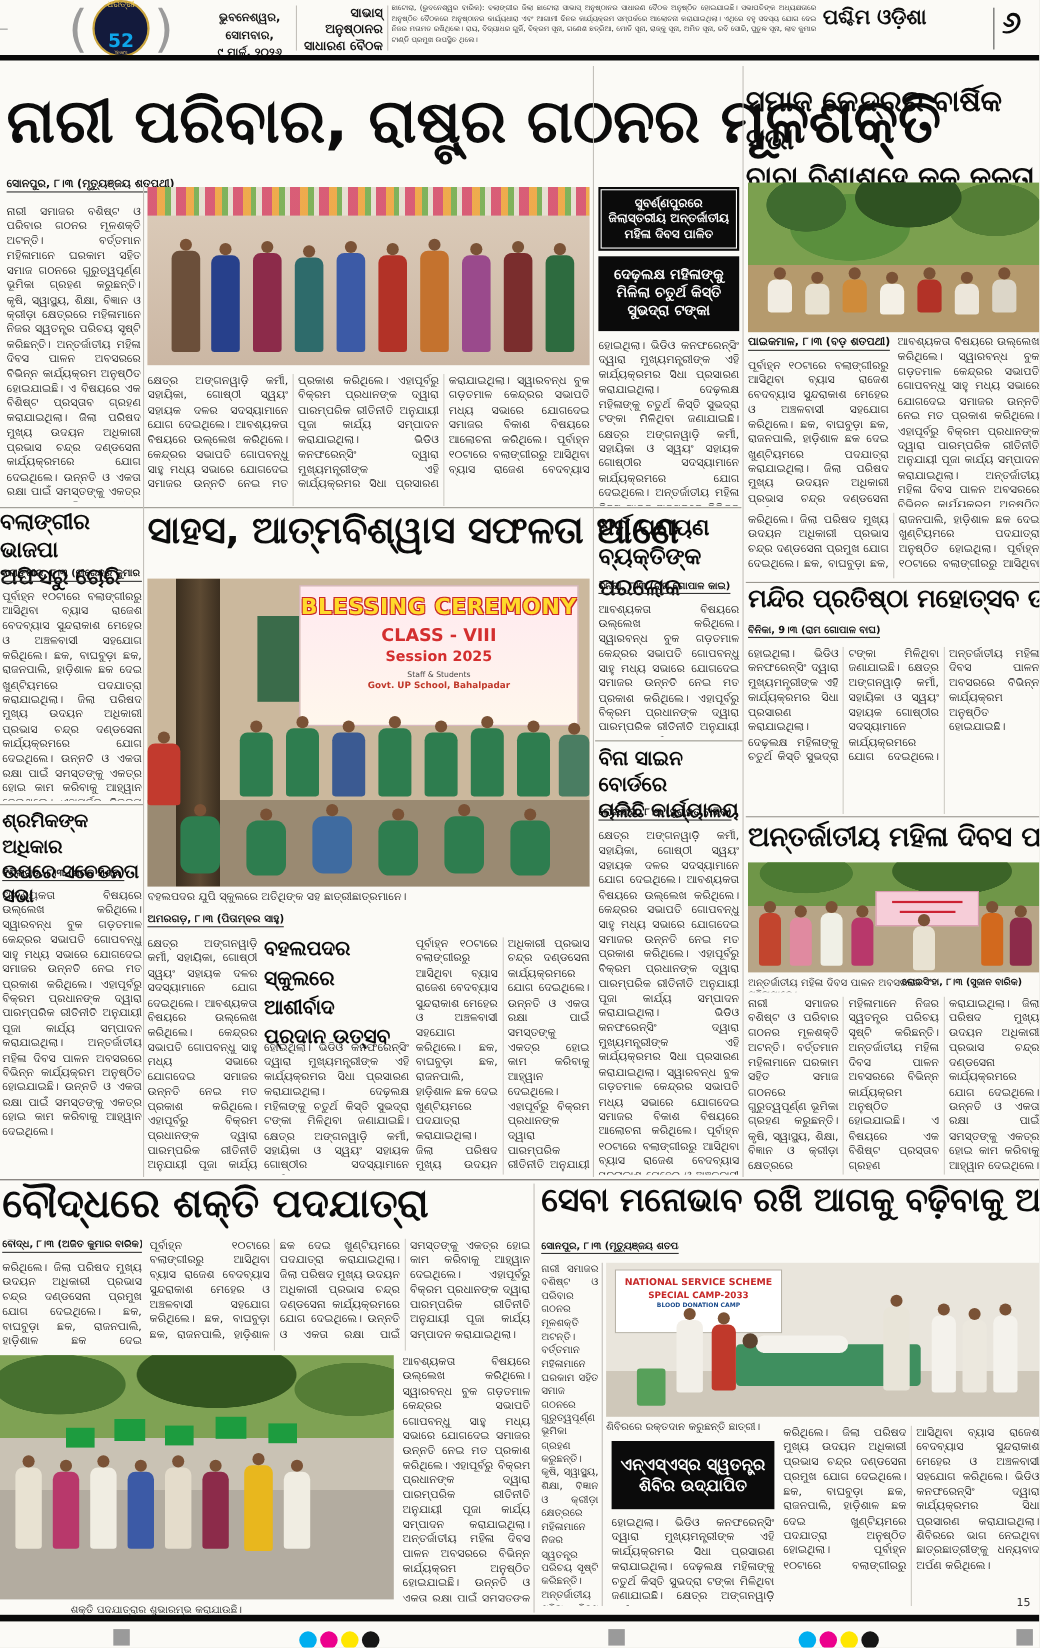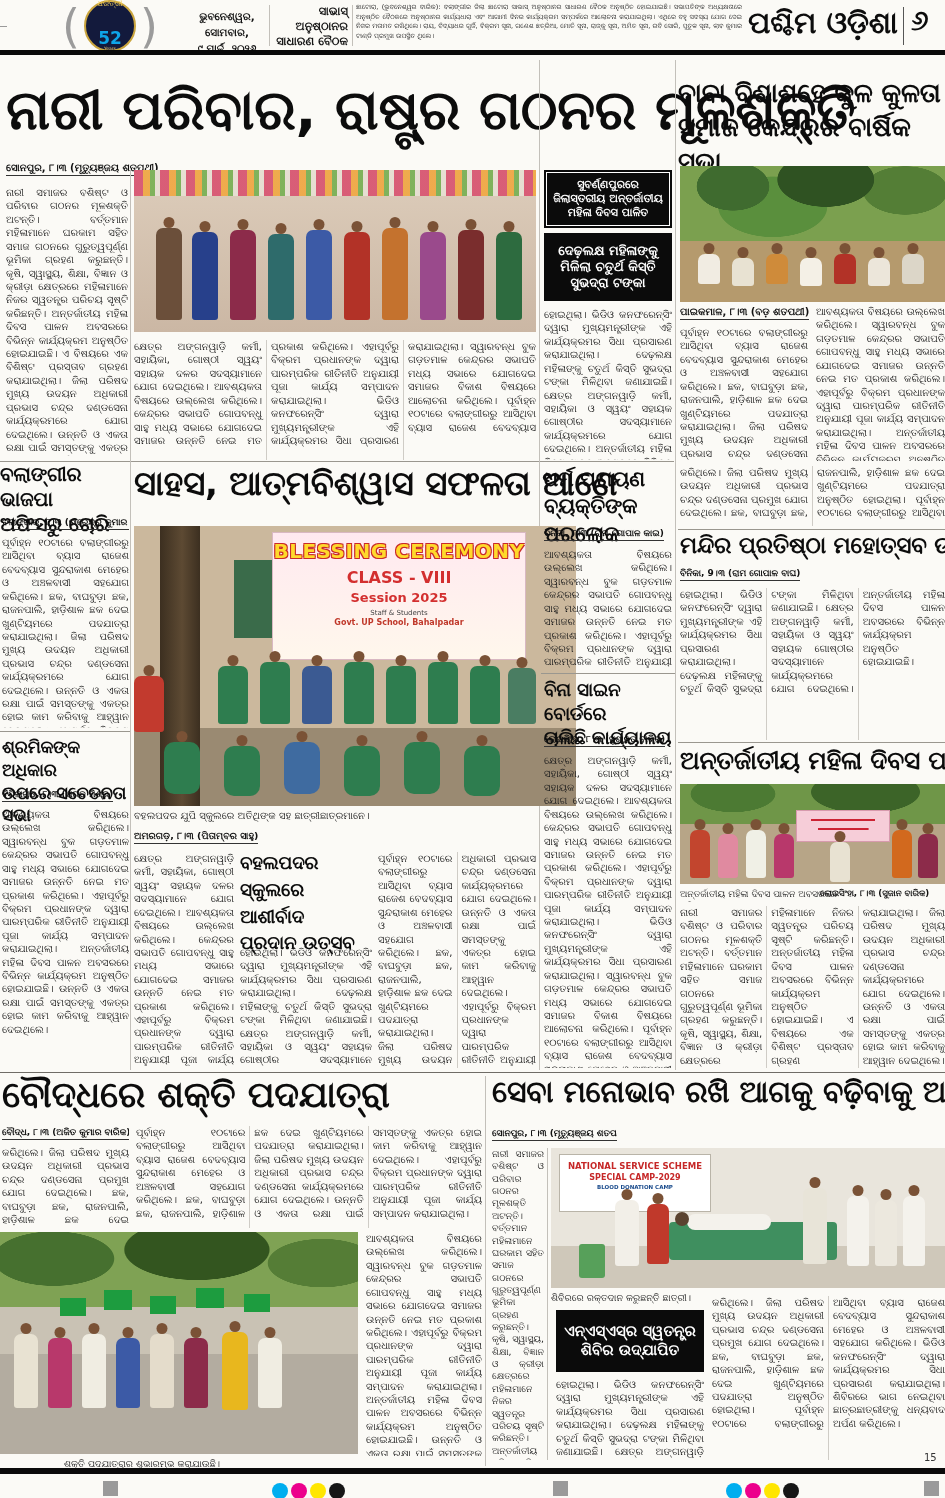--- a/index.html
+++ b/index.html
@@ -46,21 +46,21 @@
       <div>୯ ମାର୍ଚ୍ଚ, ୨୦୨୬</div>
     </div>
     <div class="abs vrule" style="left:269px;top:5px;height:41px;"></div>
     <div class="abs" style="left:273px;top:4px;width:75px;height:44px;font-weight:700;font-size:11.5px;text-align:right;line-height:1.3;">
       <div>ସାଭାସ୍</div>
       <div>ଅନୁଷ୍ଠାନର</div>
       <div>ସାଧାରଣ ବୈଠକ</div>
     </div>
     <div class="abs vrule" style="left:352px;top:5px;height:41px;"></div>
     <div class="abs" style="left:356px;top:3px;width:386px;height:45px;font-size:6.6px;line-height:1.45;text-align:justify;overflow:hidden;color:#222;">ଛାଟୋରା, (ଭୁବନେଶ୍ୱର ବାରିକ): ବଲାଙ୍ଗୀର ଜିଲା ଛାଟୋରା ସାଭାସ୍ ଅନୁଷ୍ଠାନର ସାଧାରଣ ବୈଠକ ଅନୁଷ୍ଠିତ ହୋଇଯାଇଛି। ସଭାପତିଙ୍କ ଅଧ୍ୟକ୍ଷତାରେ ଅନୁଷ୍ଠିତ ବୈଠକରେ ଅନୁଷ୍ଠାନର କାର୍ଯ୍ୟଧାରା ଏବଂ ଆଗାମୀ ଦିନର କାର୍ଯ୍ୟକ୍ରମ ସମ୍ପର୍କରେ ଆଲୋଚନା କରାଯାଇଥିଲା। ଏଥିରେ ବହୁ ସଦସ୍ୟ ଯୋଗ ଦେଇ ନିଜର ମତାମତ ରଖିଥିଲେ। ରାୟ, ବିଦ୍ୟାଧର ଗୁର୍ଜି, ବିକ୍ରମ ସୂନା, ଗଣେଶ ଛତ୍ରିଆ, ମୋତି ସୂନା, ରାଜ୍କୁ ସୂନା, ଅମିତ ସୂନା, ରବି ସୋରି, ପୁତୁଳ ସୂନା, ଲାବ କୁମାର ଟାଣ୍ଡି ପ୍ରମୁଖ ଉପସ୍ଥିତ ଥିଲେ।</div>
-    <div class="abs headline" style="left:748px;top:7px;width:152px;font-size:30px;white-space:nowrap;">ପଶ୍ଚିମ ଓଡ଼ିଶା</div>
+    <div class="abs headline" style="left:748px;top:7px;width:152px;font-size:19px;white-space:nowrap;">ପଶ୍ଚିମ ଓଡ଼ିଶା</div>
     <div class="abs vrule" style="left:903px;top:7px;height:38px;background:#555;"></div>
     <div class="abs headline" style="left:911px;top:6px;width:32px;font-size:28px;">୬</div>
   </div>
   <div class="abs" style="left:0;top:50px;width:945px;height:5px;background:#0a0a0a;"></div>
   <div class="abs" style="left:0;top:26px;width:7px;height:1px;background:#9a9a9a;"></div>
 
   <div class="abs headline" style="left:6px;top:62px;width:668px;height:98px;font-size:55px;white-space:nowrap;display:flex;align-items:center;">ନାରୀ ପରିବାର, ରାଷ୍ଟ୍ର ଗଠନର ମୂଳଶକ୍ତି</div>
   <div class="abs byline" style="left:6px;top:162px;max-width:220px;">ସୋନପୁର, ୮।୩ (ମୃତ୍ୟୁଞ୍ଜୟ ଶତପଥୀ)</div>
 
   <div class="abs body-text" style="left:6px;top:186px;width:122px;height:270px;">ନାରୀ ସମାଜର ବଶିଷ୍ଟ ଓ ପରିବାର ଗଠନର ମୂଳଶକ୍ତି ଅଟନ୍ତି। ବର୍ତ୍ତମାନ ମହିଳାମାନେ ଘରକାମ ସହିତ ସମାଜ ଗଠନରେ ଗୁରୁତ୍ୱପୂର୍ଣ୍ଣ ଭୂମିକା ଗ୍ରହଣ କରୁଛନ୍ତି। କୃଷି, ସ୍ୱାସ୍ଥ୍ୟ, ଶିକ୍ଷା, ବିଜ୍ଞାନ ଓ କ୍ରୀଡ଼ା କ୍ଷେତ୍ରରେ ମହିଳାମାନେ ନିଜର ସ୍ୱତନ୍ତ୍ର ପରିଚୟ ସୃଷ୍ଟି କରିଛନ୍ତି। ଅନ୍ତର୍ଜାତୀୟ ମହିଳା ଦିବସ ପାଳନ ଅବସରରେ ବିଭିନ୍ନ କାର୍ଯ୍ୟକ୍ରମ ଅନୁଷ୍ଠିତ ହୋଇଯାଇଛି। ଏ ବିଷୟରେ ଏକ ବିଶିଷ୍ଟ ପ୍ରସ୍ତାବ ଗ୍ରହଣ କରାଯାଇଥିଲା। ଜିଲା ପରିଷଦ ମୁଖ୍ୟ ଉଦୟନ ଅଧିକାରୀ ପ୍ରଭାସ ଚନ୍ଦ୍ର ଦଣ୍ଡସେନା କାର୍ଯ୍ୟକ୍ରମରେ ଯୋଗ ଦେଇଥିଲେ। ଉନ୍ନତି ଓ ଏକତା ରକ୍ଷା ପାଇଁ ସମସ୍ତଙ୍କୁ ଏକତ୍ର ହୋଇ କାମ କରିବାକୁ ଆହ୍ୱାନ ଦେଇଥିଲେ।</div>
@@ -81,22 +81,22 @@
 
   <div class="abs body-text cols3" style="left:134px;top:340px;width:402px;height:120px;">କ୍ଷେତ୍ର ଅଙ୍ଗନୱାଡ଼ି କର୍ମୀ, ସହାୟିକା, ଗୋଷ୍ଠୀ ସ୍ୱୟଂ ସହାୟକ ଦଳର ସଦସ୍ୟାମାନେ ଯୋଗ ଦେଇଥିଲେ। ଆବଶ୍ୟକତା ବିଷୟରେ ଉଲ୍ଲେଖ କରିଥିଲେ। କେନ୍ଦ୍ରର ସଭାପତି ଗୋପବନ୍ଧୁ ସାହୁ ମଧ୍ୟ ସଭାରେ ଯୋଗଦେଇ ସମାଜର ଉନ୍ନତି ନେଇ ମତ ପ୍ରକାଶ କରିଥିଲେ। ଏହାପୂର୍ବରୁ ବିକ୍ରମ ପ୍ରଧାନଙ୍କ ଦ୍ୱାରା ପାରମ୍ପରିକ ରୀତିନୀତି ଅନୁଯାୟୀ ପୂଜା କାର୍ଯ୍ୟ ସମ୍ପାଦନ କରାଯାଇଥିଲା। ଭିଡିଓ କନଫରେନ୍ସିଂ ଦ୍ୱାରା ମୁଖ୍ୟମନ୍ତ୍ରୀଙ୍କ ଏହି କାର୍ଯ୍ୟକ୍ରମର ସିଧା ପ୍ରସାରଣ କରାଯାଇଥିଲା। ସ୍ୱାରବନ୍ଧ ବୁକ ଗଡ଼ତମାଳ କେନ୍ଦ୍ରର ସଭାପତି ମଧ୍ୟ ସଭାରେ ଯୋଗଦେଇ ସମାଜର ବିକାଶ ବିଷୟରେ ଆଲୋଚନା କରିଥିଲେ। ପୂର୍ବାହ୍ନ ୧୦ଟାରେ ବଲାଙ୍ଗୀରରୁ ଆସିଥିବା ବ୍ୟାସ ରାଜେଶ ବେଦବ୍ୟାସ ସୁନ୍ଦରାକାଶ ମେହେର ଓ ଅଞ୍ଚଳବାସୀ ସହଯୋଗ କରିଥିଲେ।</div>
 
   <div class="abs blackbox" style="left:544px;top:233px;width:128px;height:68px;font-size:13px;padding:4px;box-sizing:border-box;">ଦେଢ଼ଲକ୍ଷ ମହିଳାଙ୍କୁ ମିଳିଲା ଚତୁର୍ଥ କିସ୍ତି ସୁଭଦ୍ରା ଟଙ୍କା</div>
   <div class="abs blackbox" style="left:544px;top:170px;width:128px;height:58px;font-size:11px;padding:2px;box-sizing:border-box;">
     <div class="boxinner">ସୁବର୍ଣ୍ଣପୁରରେ ଜିଲାସ୍ତରୀୟ ଅନ୍ତର୍ଜାତୀୟ ମହିଳା ଦିବସ ପାଳିତ</div>
   </div>
   <div class="abs body-text" style="left:544px;top:308px;width:128px;height:152px;">ହୋଇଥିଲା। ଭିଡିଓ କନଫରେନ୍ସିଂ ଦ୍ୱାରା ମୁଖ୍ୟମନ୍ତ୍ରୀଙ୍କ ଏହି କାର୍ଯ୍ୟକ୍ରମର ସିଧା ପ୍ରସାରଣ କରାଯାଇଥିଲା। ଦେଢ଼ଲକ୍ଷ ମହିଳାଙ୍କୁ ଚତୁର୍ଥ କିସ୍ତି ସୁଭଦ୍ରା ଟଙ୍କା ମିଳିଥିବା ଜଣାଯାଇଛି। କ୍ଷେତ୍ର ଅଙ୍ଗନୱାଡ଼ି କର୍ମୀ, ସହାୟିକା ଓ ସ୍ୱୟଂ ସହାୟକ ଗୋଷ୍ଠୀର ସଦସ୍ୟାମାନେ କାର୍ଯ୍ୟକ୍ରମରେ ଯୋଗ ଦେଇଥିଲେ। ଅନ୍ତର୍ଜାତୀୟ ମହିଳା ଦିବସ ପାଳନ ଅବସରରେ ବିଭିନ୍ନ କାର୍ଯ୍ୟକ୍ରମ ଅନୁଷ୍ଠିତ ହୋଇଯାଇଛି।</div>
 
   <div class="abs headline" style="left:678px;top:76px;width:267px;height:86px;font-size:26.5px;line-height:1.3;">
+    <div>ସମାଜ କେନ୍ଦ୍ରର ବାର୍ଷିକ ସଭା</div>
     <div>ବାବା ବିଶାଶହେ କୁଳ କୁଳତା</div>
-    <div>ସମାଜ କେନ୍ଦ୍ରର ବାର୍ଷିକ ସଭା</div>
   </div>
 
   <div class="abs photo" style="left:680px;top:166px;width:265px;height:136px;background:
        radial-gradient(60px 40px at 20% 15%,#3f6b2f 60%,transparent 61%),
        radial-gradient(80px 45px at 55% 10%,#2f5222 60%,transparent 61%),
        radial-gradient(70px 40px at 85% 18%,#547e36 60%,transparent 61%),
        radial-gradient(90px 50px at 35% 30%,#5a8f3d 60%,transparent 61%),
        linear-gradient(#7ba04f 0 55%,#b59a6d 55% 100%);">
     <span class="person" style="left:18px;top:88px;width:22px;height:30px;background:#f1ece2;"></span>
     <span class="person" style="left:52px;top:92px;width:22px;height:28px;background:#e8e2d2;"></span>
@@ -125,21 +125,21 @@
   <div class="abs hrule" style="left:0;top:731px;width:130px;"></div>
   <div class="abs headline" style="left:2px;top:736px;width:127px;font-size:17.5px;line-height:1.3;">
     <div>ଶ୍ରମିକଙ୍କ ଅଧିକାର</div>
     <div>ଉପରେ ସଚେତନତା ସଭା</div>
   </div>
   <div class="abs byline" style="left:2px;top:789px;max-width:127px;font-size:9px;">ଟିଟିଲାଗଡ଼, ୮।୩ (ଶରତ ମିଶ୍ର)</div>
   <div class="abs body-text" style="left:2px;top:808px;width:127px;height:260px;">ଆବଶ୍ୟକତା ବିଷୟରେ ଉଲ୍ଲେଖ କରିଥିଲେ। ସ୍ୱାରବନ୍ଧ ବୁକ ଗଡ଼ତମାଳ କେନ୍ଦ୍ରର ସଭାପତି ଗୋପବନ୍ଧୁ ସାହୁ ମଧ୍ୟ ସଭାରେ ଯୋଗଦେଇ ସମାଜର ଉନ୍ନତି ନେଇ ମତ ପ୍ରକାଶ କରିଥିଲେ। ଏହାପୂର୍ବରୁ ବିକ୍ରମ ପ୍ରଧାନଙ୍କ ଦ୍ୱାରା ପାରମ୍ପରିକ ରୀତିନୀତି ଅନୁଯାୟୀ ପୂଜା କାର୍ଯ୍ୟ ସମ୍ପାଦନ କରାଯାଇଥିଲା। ଅନ୍ତର୍ଜାତୀୟ ମହିଳା ଦିବସ ପାଳନ ଅବସରରେ ବିଭିନ୍ନ କାର୍ଯ୍ୟକ୍ରମ ଅନୁଷ୍ଠିତ ହୋଇଯାଇଛି। ଉନ୍ନତି ଓ ଏକତା ରକ୍ଷା ପାଇଁ ସମସ୍ତଙ୍କୁ ଏକତ୍ର ହୋଇ କାମ କରିବାକୁ ଆହ୍ୱାନ ଦେଇଥିଲେ।</div>
 
   <div class="abs headline" style="left:134px;top:466px;width:402px;font-size:34px;white-space:nowrap;">ସାହସ, ଆତ୍ମବିଶ୍ୱାସ ସଫଳତା ଆଣେ</div>
 
-  <div class="abs photo" style="left:134px;top:526px;width:402px;height:280px;background:linear-gradient(#cbb89d 0 72%,#9a8a72 72% 100%);padding-left:40px;">
+  <div class="abs photo" style="left:134px;top:526px;width:402px;height:280px;background:linear-gradient(#cbb89d 0 72%,#9a8a72 72% 100%);">
     <div class="abs" style="left:26px;top:0;width:40px;height:280px;background:linear-gradient(90deg,#3c2f20,#5d4a33 55%,#3c2f20);"></div>
     <div class="abs" style="left:100px;top:34px;width:38px;height:78px;background:#3a6b4a;"></div>
     <div class="abs" style="left:160px;top:40px;width:30px;height:50px;background:#7e8f97;"></div>
     <div class="abs" style="left:138px;top:6px;width:252px;height:126px;background:linear-gradient(#ffe9f0,#fff7ec);border:1px solid #d9b8c2;text-align:center;overflow:hidden;">
       <div style="font-size:20px;font-weight:800;color:#ffd92b;text-shadow:1px 1px 0 #c92a2a,-1px -1px 0 #c92a2a,1px -1px 0 #c92a2a,-1px 1px 0 #c92a2a;margin-top:6px;letter-spacing:.5px;">BLESSING CEREMONY</div>
       <div style="font-size:16px;font-weight:800;color:#d32f2f;margin-top:5px;">CLASS - VIII</div>
       <div style="font-size:13px;font-weight:700;color:#d32f2f;margin-top:3px;">Session 2025</div>
       <div style="font-size:7px;color:#444;margin-top:4px;">Staff &amp; Students</div>
       <div style="font-size:8px;font-weight:700;color:#c0392b;margin-top:1px;">Govt. UP School, Bahalpadar</div>
     </div>
@@ -240,21 +240,21 @@
   <div class="abs caption" style="left:64px;top:1458px;width:280px;font-size:9.5px;">ଶକ୍ତି ପଦଯାତ୍ରାର ଶୁଭାରମ୍ଭ କରାଯାଉଛି।</div>
 
   <div class="abs headline" style="left:492px;top:1076px;width:453px;font-size:30px;white-space:nowrap;">ସେବା ମନୋଭାବ ରଖି ଆଗକୁ ବଢ଼ିବାକୁ ଆହ୍ୱାନ</div>
   <div class="abs byline" style="left:492px;top:1128px;max-width:125px;font-size:9px;">ସୋନପୁର, ୮।୩ (ମୃତ୍ୟୁଞ୍ଜୟ ଶତପଥୀ)</div>
   <div class="abs body-text" style="left:492px;top:1148px;width:52px;height:312px;font-size:9.3px;">ନାରୀ ସମାଜର ବଶିଷ୍ଟ ଓ ପରିବାର ଗଠନର ମୂଳଶକ୍ତି ଅଟନ୍ତି। ବର୍ତ୍ତମାନ ମହିଳାମାନେ ଘରକାମ ସହିତ ସମାଜ ଗଠନରେ ଗୁରୁତ୍ୱପୂର୍ଣ୍ଣ ଭୂମିକା ଗ୍ରହଣ କରୁଛନ୍ତି। କୃଷି, ସ୍ୱାସ୍ଥ୍ୟ, ଶିକ୍ଷା, ବିଜ୍ଞାନ ଓ କ୍ରୀଡ଼ା କ୍ଷେତ୍ରରେ ମହିଳାମାନେ ନିଜର ସ୍ୱତନ୍ତ୍ର ପରିଚୟ ସୃଷ୍ଟି କରିଛନ୍ତି। ଅନ୍ତର୍ଜାତୀୟ ମହିଳା ଦିବସ ପାଳନ ଅବସରରେ ବିଭିନ୍ନ କାର୍ଯ୍ୟକ୍ରମ ଅନୁଷ୍ଠିତ ହୋଇଯାଇଛି। ଏ ବିଷୟରେ ଏକ ବିଶିଷ୍ଟ ପ୍ରସ୍ତାବ ଗ୍ରହଣ କରାଯାଇଥିଲା। ଜିଲା ପରିଷଦ ମୁଖ୍ୟ ଉଦୟନ ଅଧିକାରୀ ପ୍ରଭାସ ଚନ୍ଦ୍ର ଦଣ୍ଡସେନା କାର୍ଯ୍ୟକ୍ରମରେ ଯୋଗ ଦେଇଥିଲେ। ଉନ୍ନତି ଓ ଏକତା ରକ୍ଷା ପାଇଁ ସମସ୍ତଙ୍କୁ ଏକତ୍ର ହୋଇ କାମ କରିବାକୁ ଆହ୍ୱାନ ଦେଇଥିଲେ।</div>
   <div class="abs vrule" style="left:547px;top:1148px;height:312px;"></div>
 
   <div class="abs photo" style="left:551px;top:1148px;width:394px;height:140px;background:linear-gradient(#e9e5dc 0 70%,#cfc8ba 70% 100%);">
     <div class="abs" style="left:8px;top:6px;width:150px;height:56px;background:#fff;border:1px solid #b9b4a8;text-align:center;overflow:hidden;">
       <div style="font-size:8.5px;font-weight:800;color:#c62828;margin-top:6px;">NATIONAL SERVICE SCHEME</div>
-      <div style="font-size:8px;font-weight:800;color:#c62828;margin-top:2px;">SPECIAL CAMP-2029</div>
+      <div style="font-size:8px;font-weight:800;color:#c62828;margin-top:2px;">SPECIAL CAMP-2033</div>
       <div style="font-size:5.5px;font-weight:700;color:#1a4b8c;margin-top:2px;">BLOOD DONATION CAMP</div>
     </div>
     <div class="abs" style="left:118px;top:74px;width:168px;height:38px;background:#3f8f5f;border-radius:4px;"></div>
     <div class="abs" style="left:136px;top:66px;width:84px;height:16px;background:#f4f2ec;border-radius:8px;"></div>
     <div class="abs" style="left:124px;top:64px;width:14px;height:14px;border-radius:50%;background:#5a4330;"></div>
     <div class="abs" style="left:28px;top:96px;width:26px;height:34px;background:#57a05a;border-radius:3px;"></div>
     <span class="person" style="left:64px;top:52px;width:24px;height:66px;background:#f2efe8;"></span>
     <span class="person" style="left:96px;top:56px;width:22px;height:60px;background:#c0392b;"></span>
     <span class="person" style="left:296px;top:48px;width:22px;height:70px;background:#f4f2ec;"></span>
     <span class="person" style="left:324px;top:52px;width:22px;height:66px;background:#ece8de;"></span>

